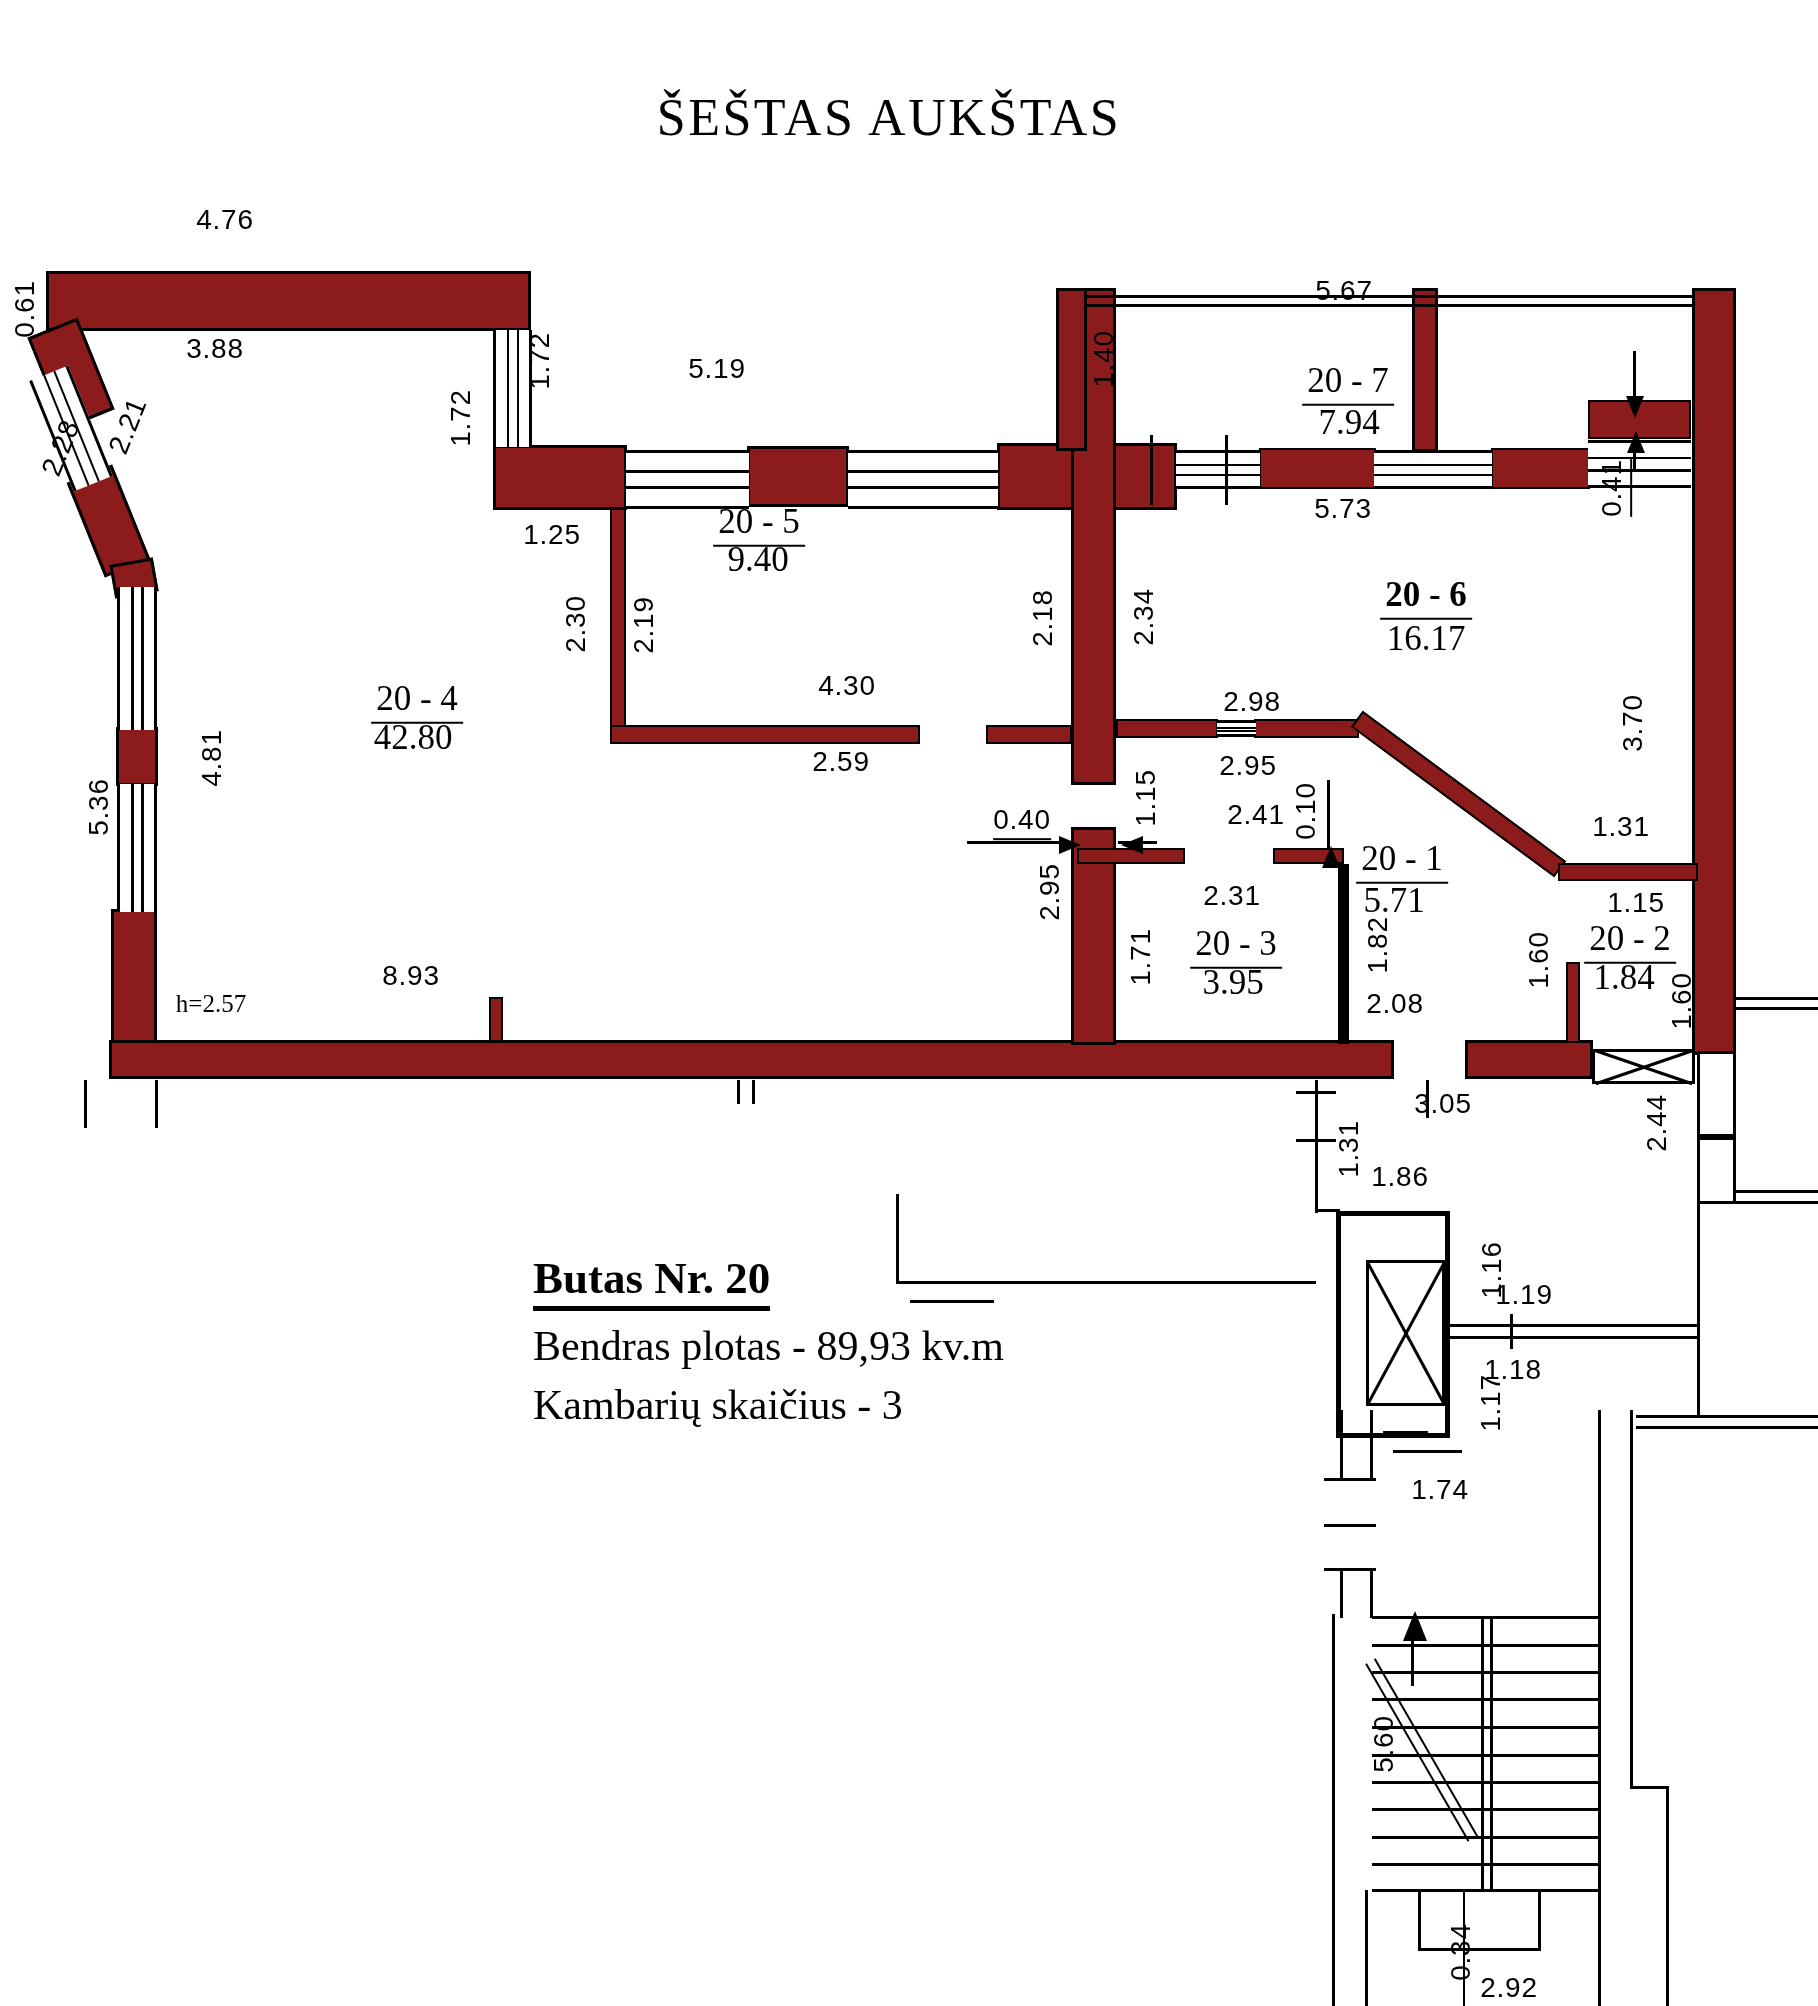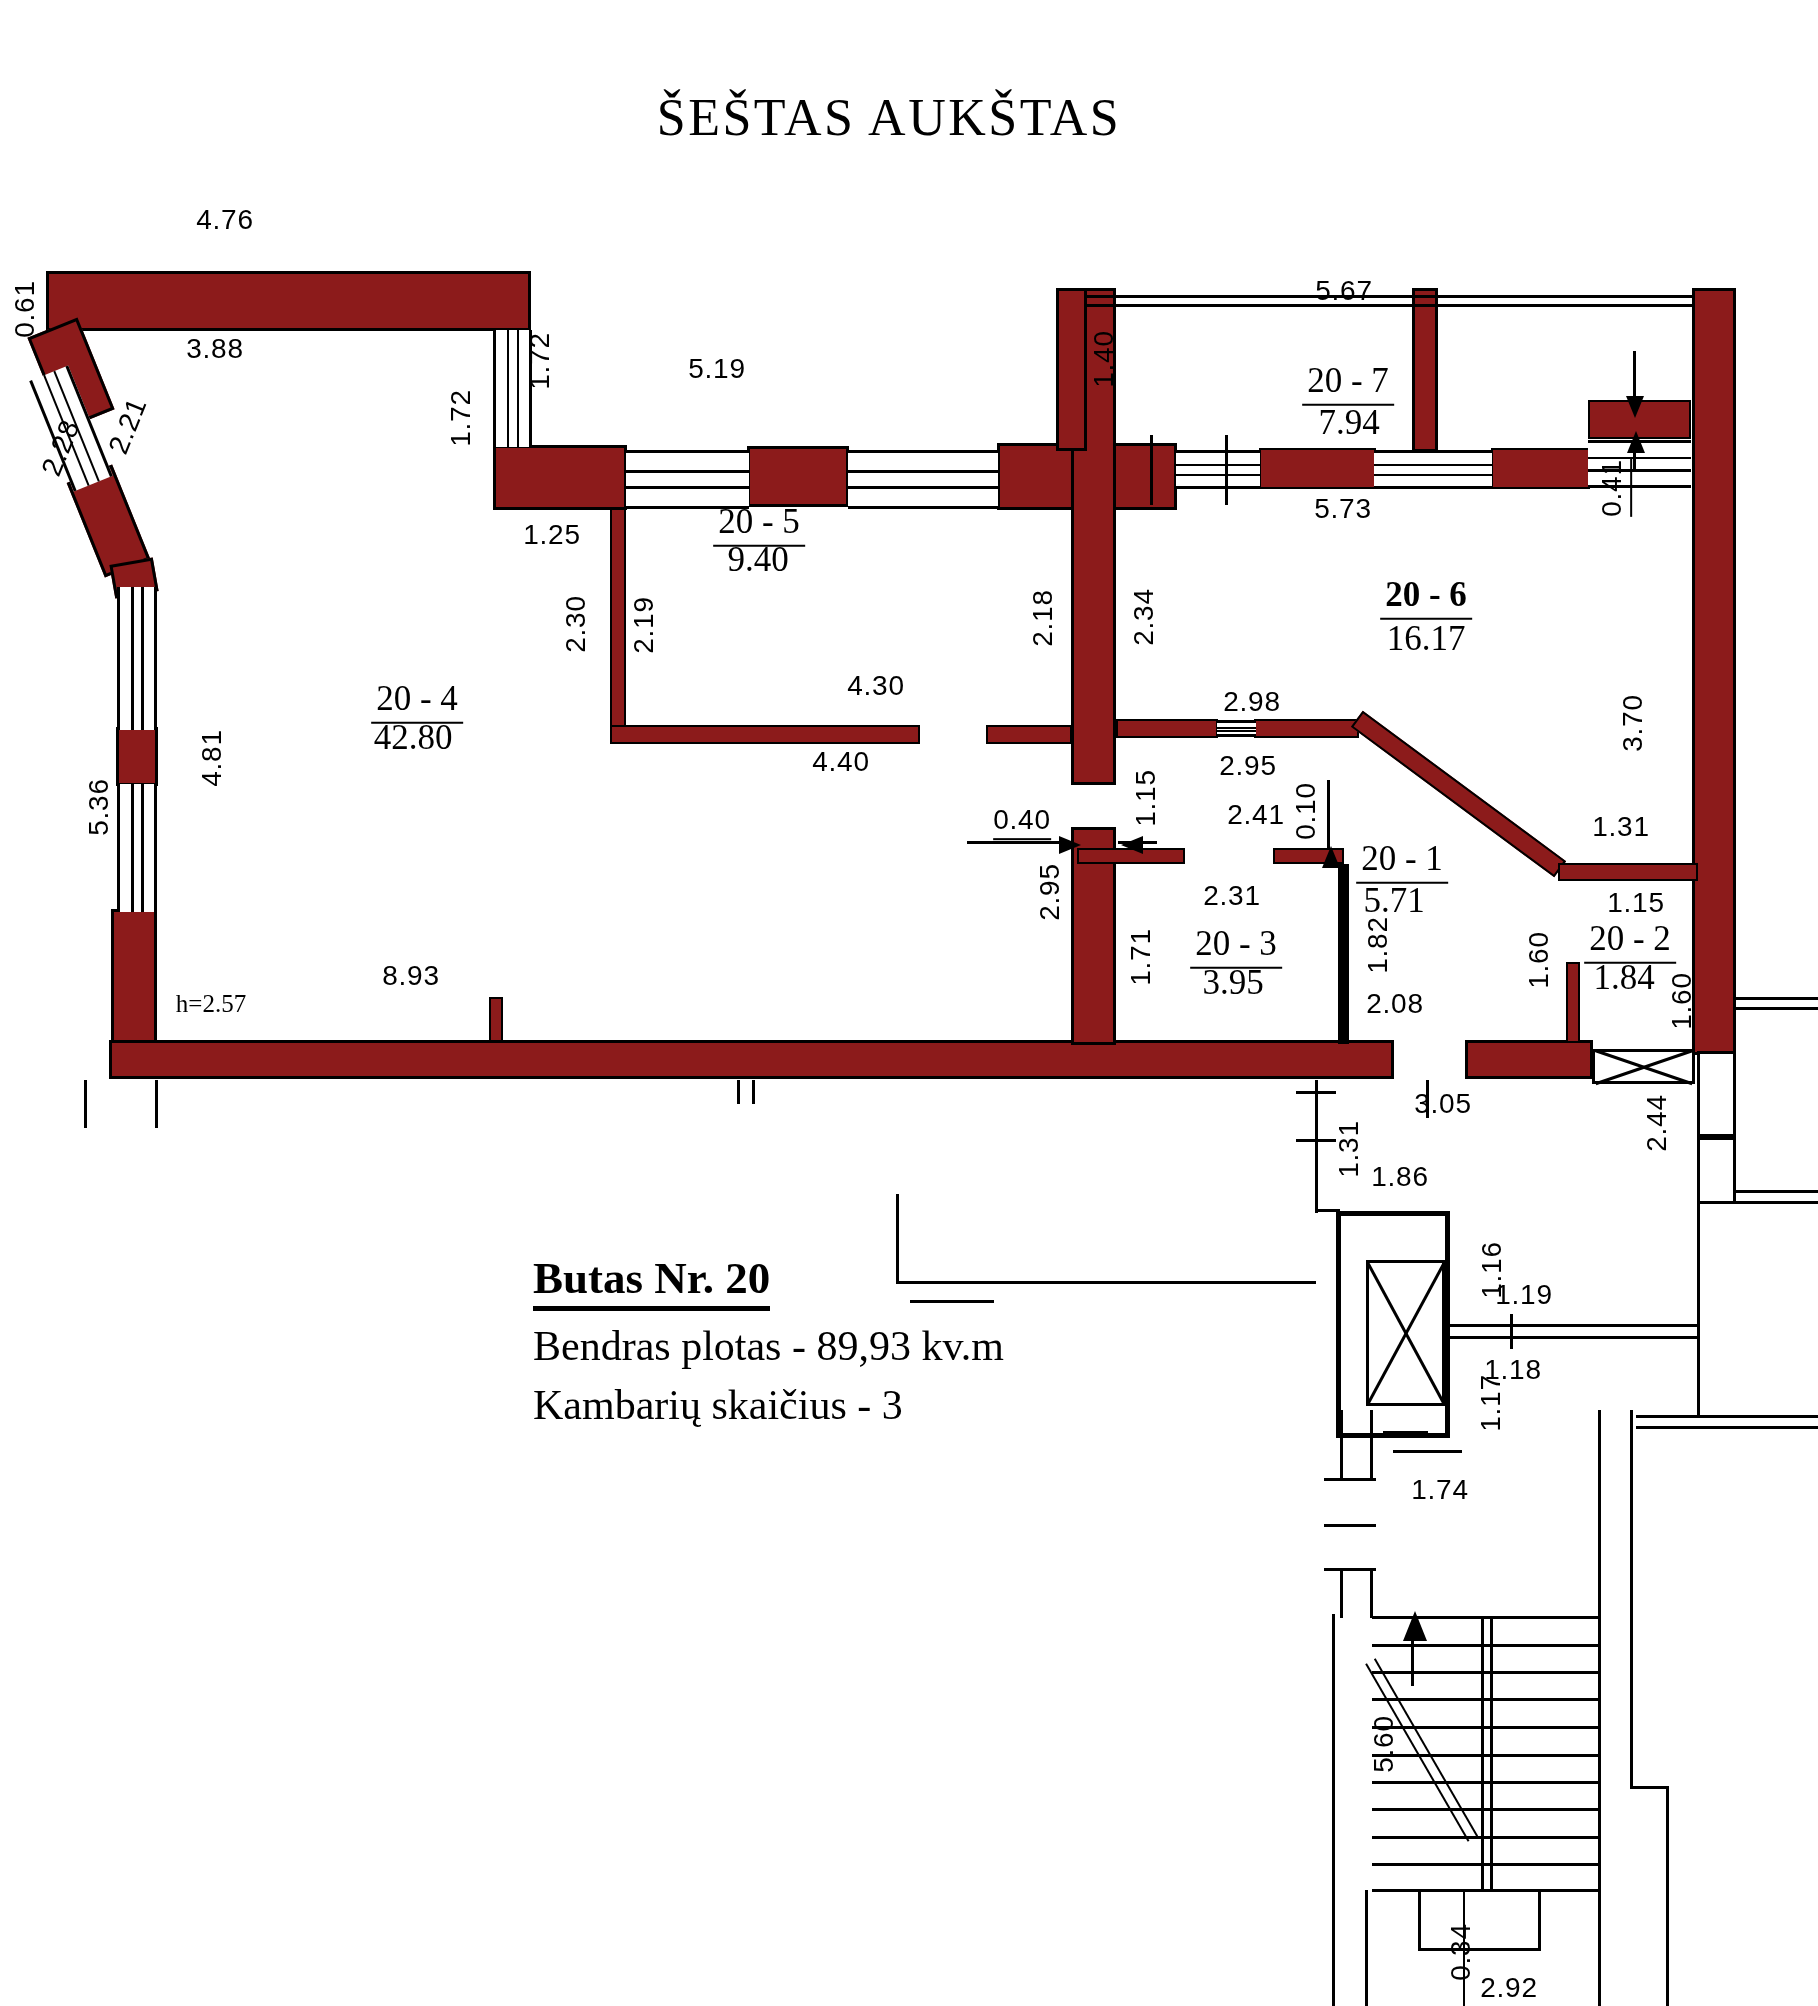--- a/index.html
+++ b/index.html
@@ -207,22 +207,22 @@
       <span class="lbl d" style="left: 576px; top: 624px; transform: translate(-50%, -50%) rotate(-90deg);">2.30</span>
       <span class="lbl d" style="left: 644px; top: 625px; transform: translate(-50%, -50%) rotate(-90deg);">2.19</span>
       <span class="lbl d" style="left: 1043px; top: 618px; transform: translate(-50%, -50%) rotate(-90deg);">2.18</span>
       <span class="lbl d" style="left: 1144px; top: 617px; transform: translate(-50%, -50%) rotate(-90deg);">2.34</span>
       <span class="lbl d" style="left: 1104px; top: 359px; transform: translate(-50%, -50%) rotate(-90deg);">1.40</span>
       <span class="lbl d" style="left: 1344px; top: 291px;">5.67</span>
       <span class="lbl d" style="left: 1343px; top: 509px;">5.73</span>
       <span class="lbl d u" style="left: 1614px; top: 488px; transform: translate(-50%, -50%) rotate(-90deg);">0.41</span>
       <span class="lbl d" style="left: 1633px; top: 723px; transform: translate(-50%, -50%) rotate(-90deg);">3.70</span>
       <span class="lbl d" style="left: 1252px; top: 702px;">2.98</span>
-      <span class="lbl d" style="left: 847px; top: 686px; margin-left: 29px;">4.30</span>
-      <span class="lbl d" style="left: 841px; top: 762px;">4.40</span>
+      <span class="lbl d" style="left: 847px; top: 686px;">4.30</span>
+      <span class="lbl d" style="left: 841px; top: 762px;">2.59</span>
       <span class="lbl d" style="left: 1248px; top: 766px;">2.95</span>
       <span class="lbl d" style="left: 1306px; top: 811px; transform: translate(-50%, -50%) rotate(-90deg);">0.10</span>
       <span class="lbl d" style="left: 1238px; top: 815px; margin-left: 18px;">2.41</span>
       <span class="lbl d" style="left: 1146px; top: 798px; transform: translate(-50%, -50%) rotate(-90deg);">1.15</span>
       <span class="lbl d u" style="left: 1022px; top: 822px;">0.40</span>
       <span class="lbl d" style="left: 1050px; top: 892px; transform: translate(-50%, -50%) rotate(-90deg);">2.95</span>
       <span class="lbl d" style="left: 99px; top: 807px; transform: translate(-50%, -50%) rotate(-90deg);">5.36</span>
       <span class="lbl d" style="left: 212px; top: 758px; transform: translate(-50%, -50%) rotate(-90deg);">4.81</span>
       <span class="lbl d" style="left: 411px; top: 976px;">8.93</span>
       <span class="lbl d" style="left: 1621px; top: 827px;">1.31</span>

